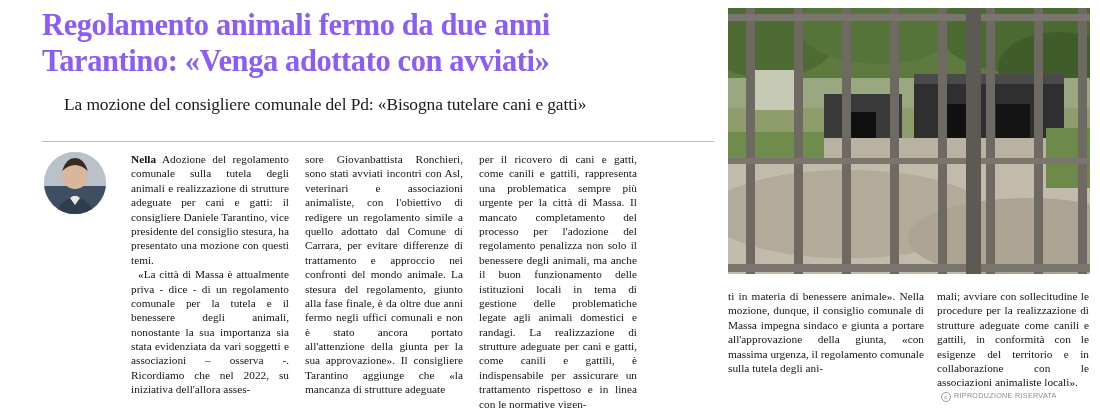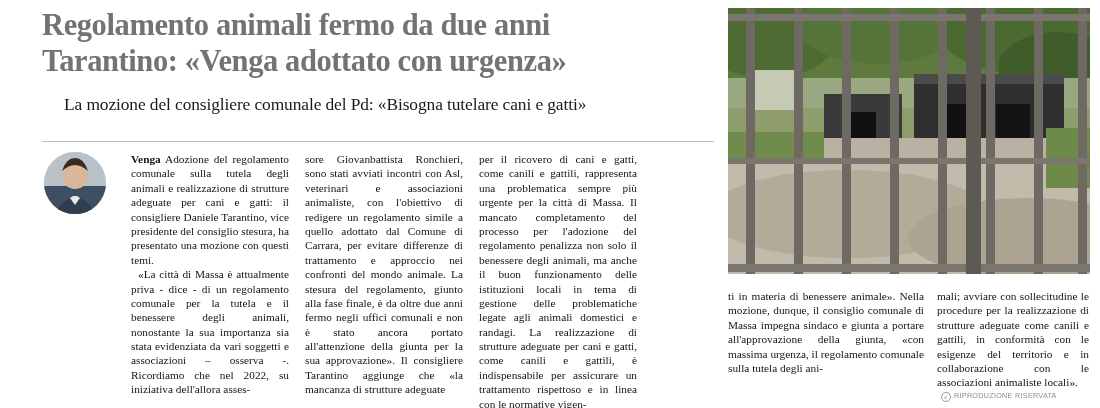--- a/index.html
+++ b/index.html
@@ -23,21 +23,21 @@
     left: 42px;
     top: 8px;
     width: 672px;
   }
   .headline {
     font-family: "Liberation Serif", serif;
     font-weight: bold;
     font-size: 30.5px;
     line-height: 1.18;
     letter-spacing: -0.4px;
-    color: #737373;
+    color: #8b5cf6;
     margin: 0;
   }
   .headline .line2 {
     display: block;
   }
   .subhead {
     font-family: "Liberation Serif", serif;
     font-size: 17.4px;
     line-height: 1.25;
     color: #1a1a1a;
@@ -159,42 +159,42 @@
   }
 </style>
 </head>
 <body>
 
 <div class="page">
 
   <div class="headline-area">
     <h1 class="headline">
       <span>Regolamento animali fermo da due anni</span>
-      <span class="line2">Tarantino: «Venga adottato con urgenza»</span>
+      <span class="line2">Tarantino: «Venga adottato con avviati»</span>
     </h1>
     <div class="subhead">La mozione del consigliere comunale del Pd: «Bisogna tutelare cani e gatti»</div>
   </div>
 
   <div class="rule"></div>
 
   <div class="author-col">
     <div class="author-photo">
       <svg width="62" height="62" viewBox="0 0 62 62" aria-hidden="true">
         <rect x="0" y="0" width="62" height="62" fill="#b9c2c8"></rect>
         <rect x="0" y="34" width="62" height="28" fill="#3f4f63"></rect>
         <circle cx="31" cy="24" r="13" fill="#d8b79a"></circle>
         <path d="M18 19 q13 -12 26 0 q-4 -13 -13 -13 q-9 0 -13 13 z" fill="#3a2b22"></path>
         <path d="M12 62 q5 -16 19 -16 q14 0 19 16 z" fill="#2f3d4c"></path>
         <path d="M26 46 l5 7 l5 -7 l-3 -2 h-4 z" fill="#e8e8e8"></path>
       </svg>
     </div>
   </div>
 
   <div class="col" id="col1">
-    <p><span class="lead">Venga</span> <span>Adozione del regolamento comunale sulla tutela degli animali e realizzazione di strutture adeguate per cani e gatti: il consigliere Daniele Tarantino, vice presidente del consiglio stesura, ha presentato una mozione con questi temi.</span></p>
+    <p><span class="lead">Nella</span> <span>Adozione del regolamento comunale sulla tutela degli animali e realizzazione di strutture adeguate per cani e gatti: il consigliere Daniele Tarantino, vice presidente del consiglio stesura, ha presentato una mozione con questi temi.</span></p>
     <p>«La città di Massa è attualmente priva - dice - di un regolamento comunale per la tutela e il benessere degli animali, nonostante la sua importanza sia stata evidenziata da vari soggetti e associazioni – osserva -. Ricordiamo che nel 2022, su iniziativa dell'allora asses-</p>
   </div>
 
   <div class="col" id="col2">
     <p>sore Giovanbattista Ronchieri, sono stati avviati incontri con Asl, veterinari e associazioni animaliste, con l'obiettivo di redigere un regolamento simile a quello adottato dal Comune di Carrara, per evitare differenze di trattamento e approccio nei confronti del mondo animale. La stesura del regolamento, giunto alla fase finale, è da oltre due anni fermo negli uffici comunali e non è stato ancora portato all'attenzione della giunta per la sua approvazione». Il consigliere Tarantino aggiunge che «la mancanza di strutture adeguate</p>
   </div>
 
   <div class="col" id="col3">
     <p>per il ricovero di cani e gatti, come canili e gattili, rappresenta una problematica sempre più urgente per la città di Massa. Il mancato completamento del processo per l'adozione del regolamento penalizza non solo il benessere degli animali, ma anche il buon funzionamento delle istituzioni locali in tema di gestione delle problematiche legate agli animali domestici e randagi. La realizzazione di strutture adeguate per cani e gatti, come canili e gattili, è indispensabile per assicurare un trattamento rispettoso e in linea con le normative vigen-</p>
   </div>

